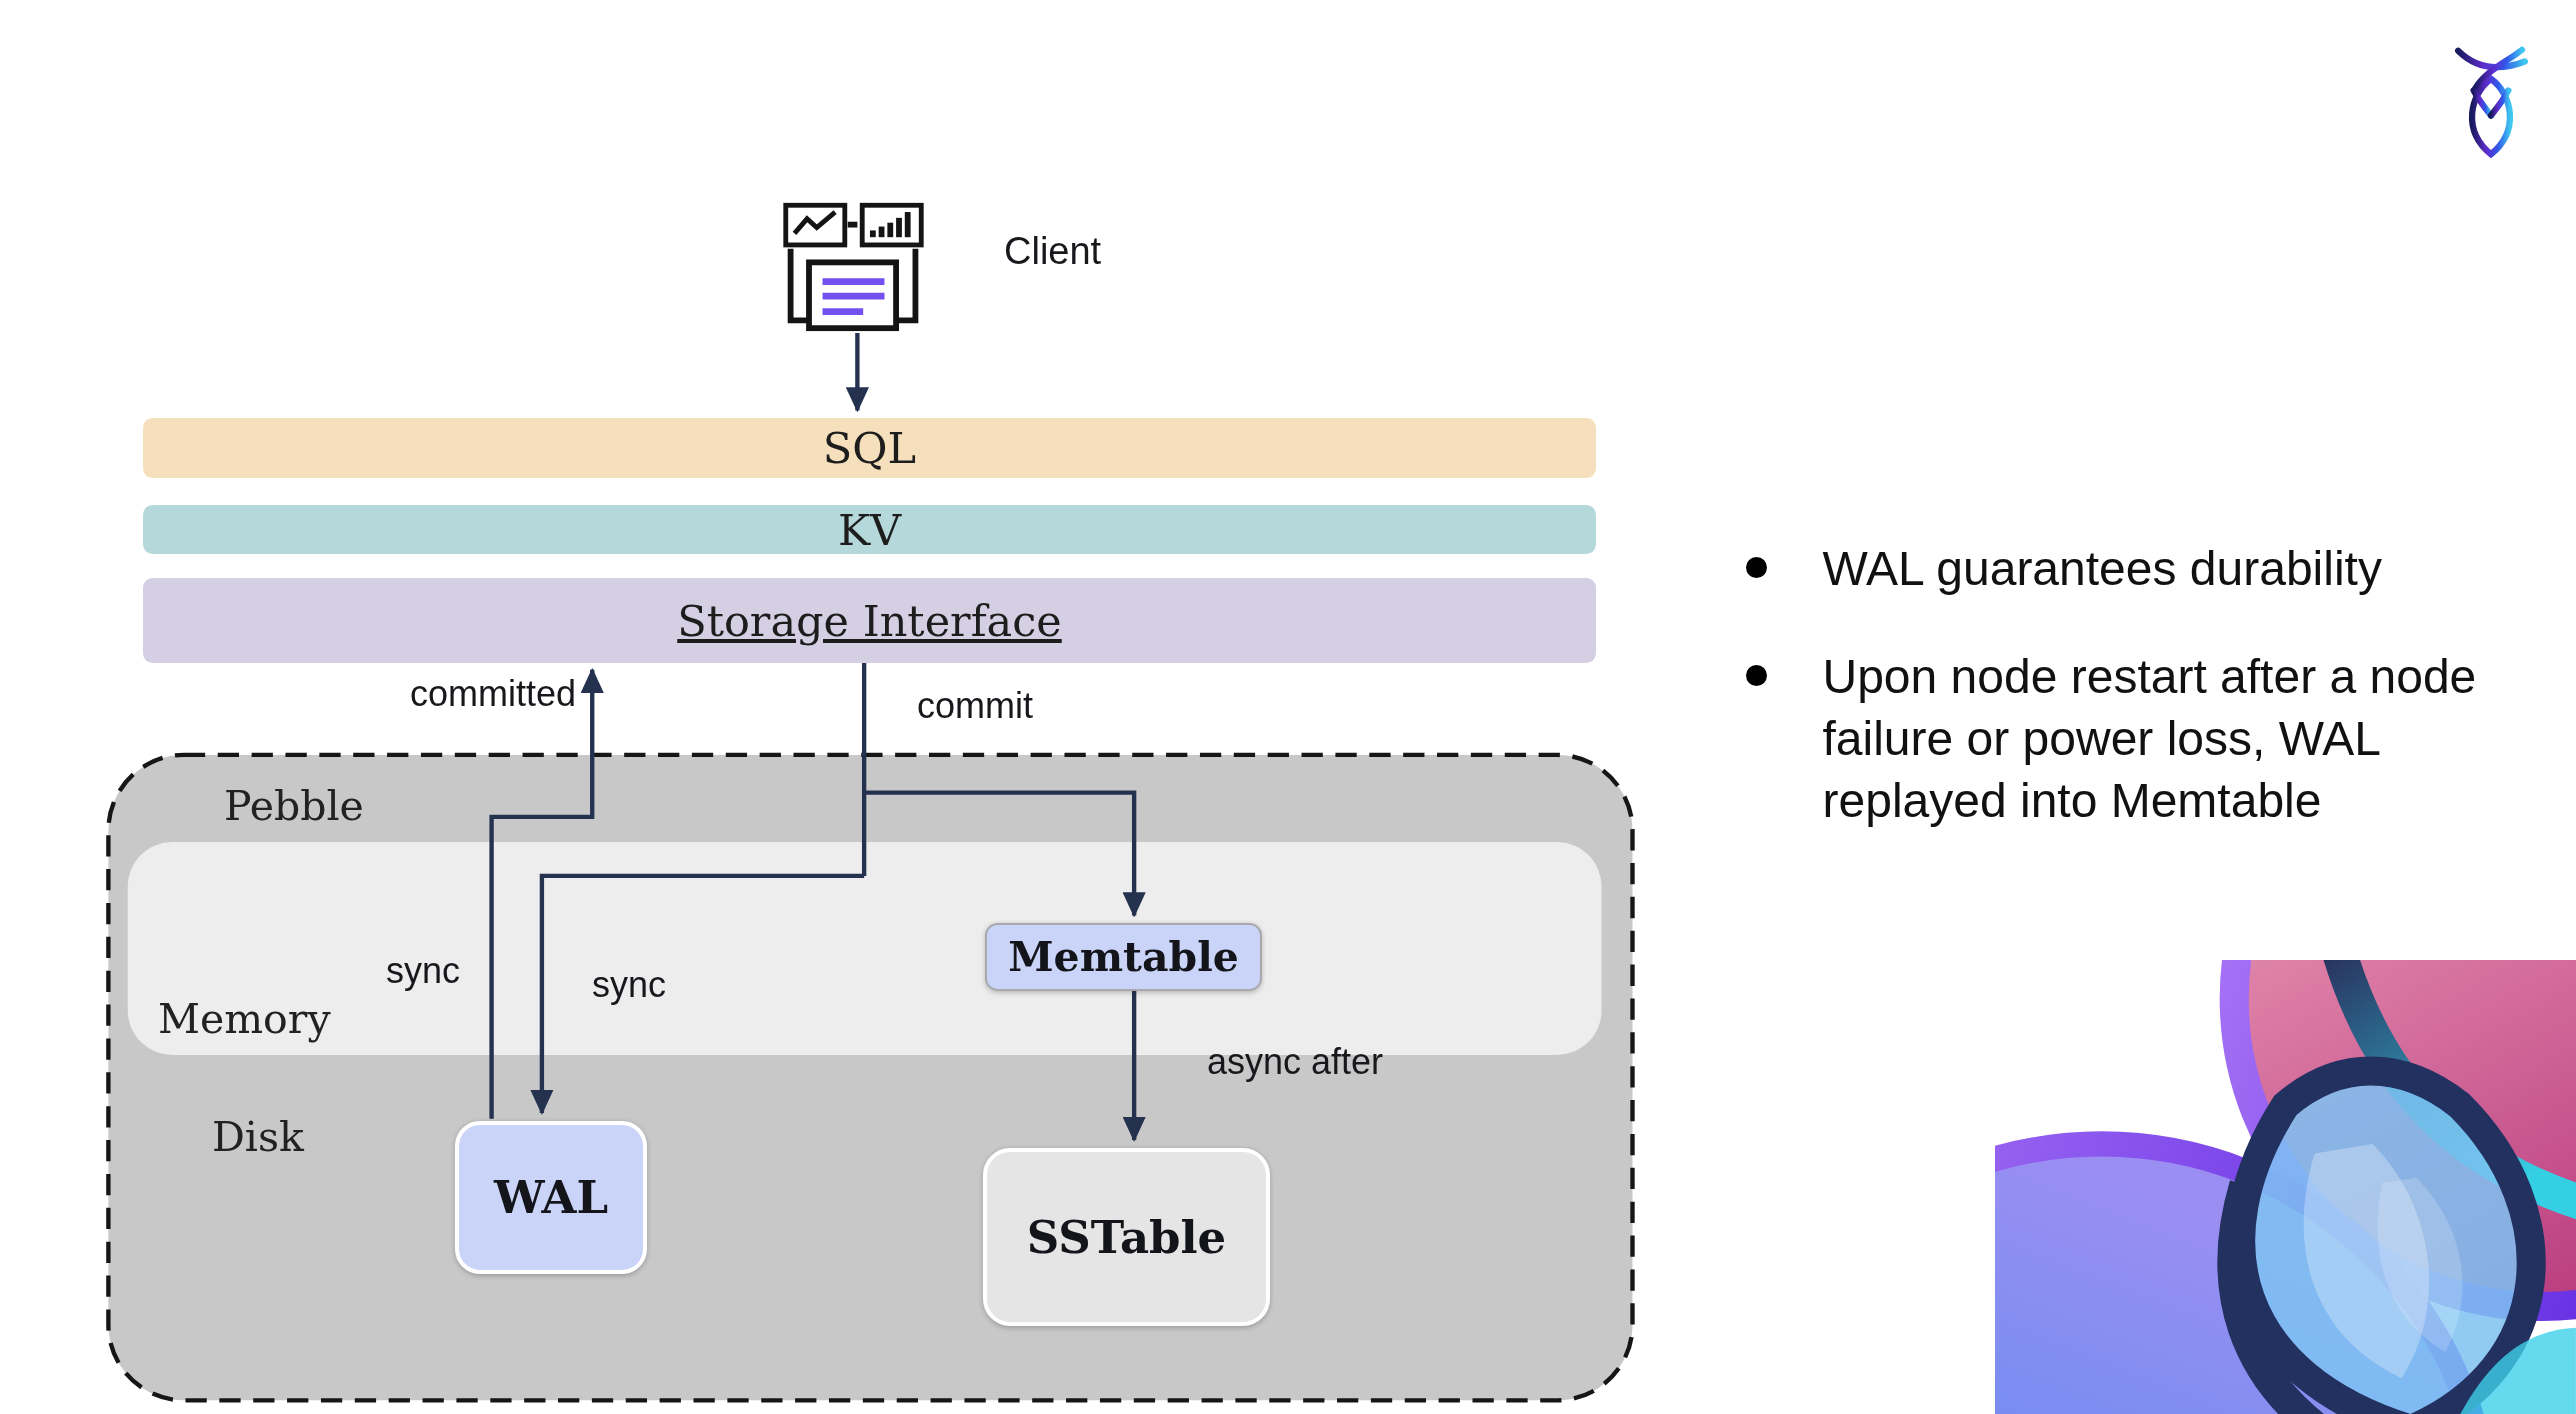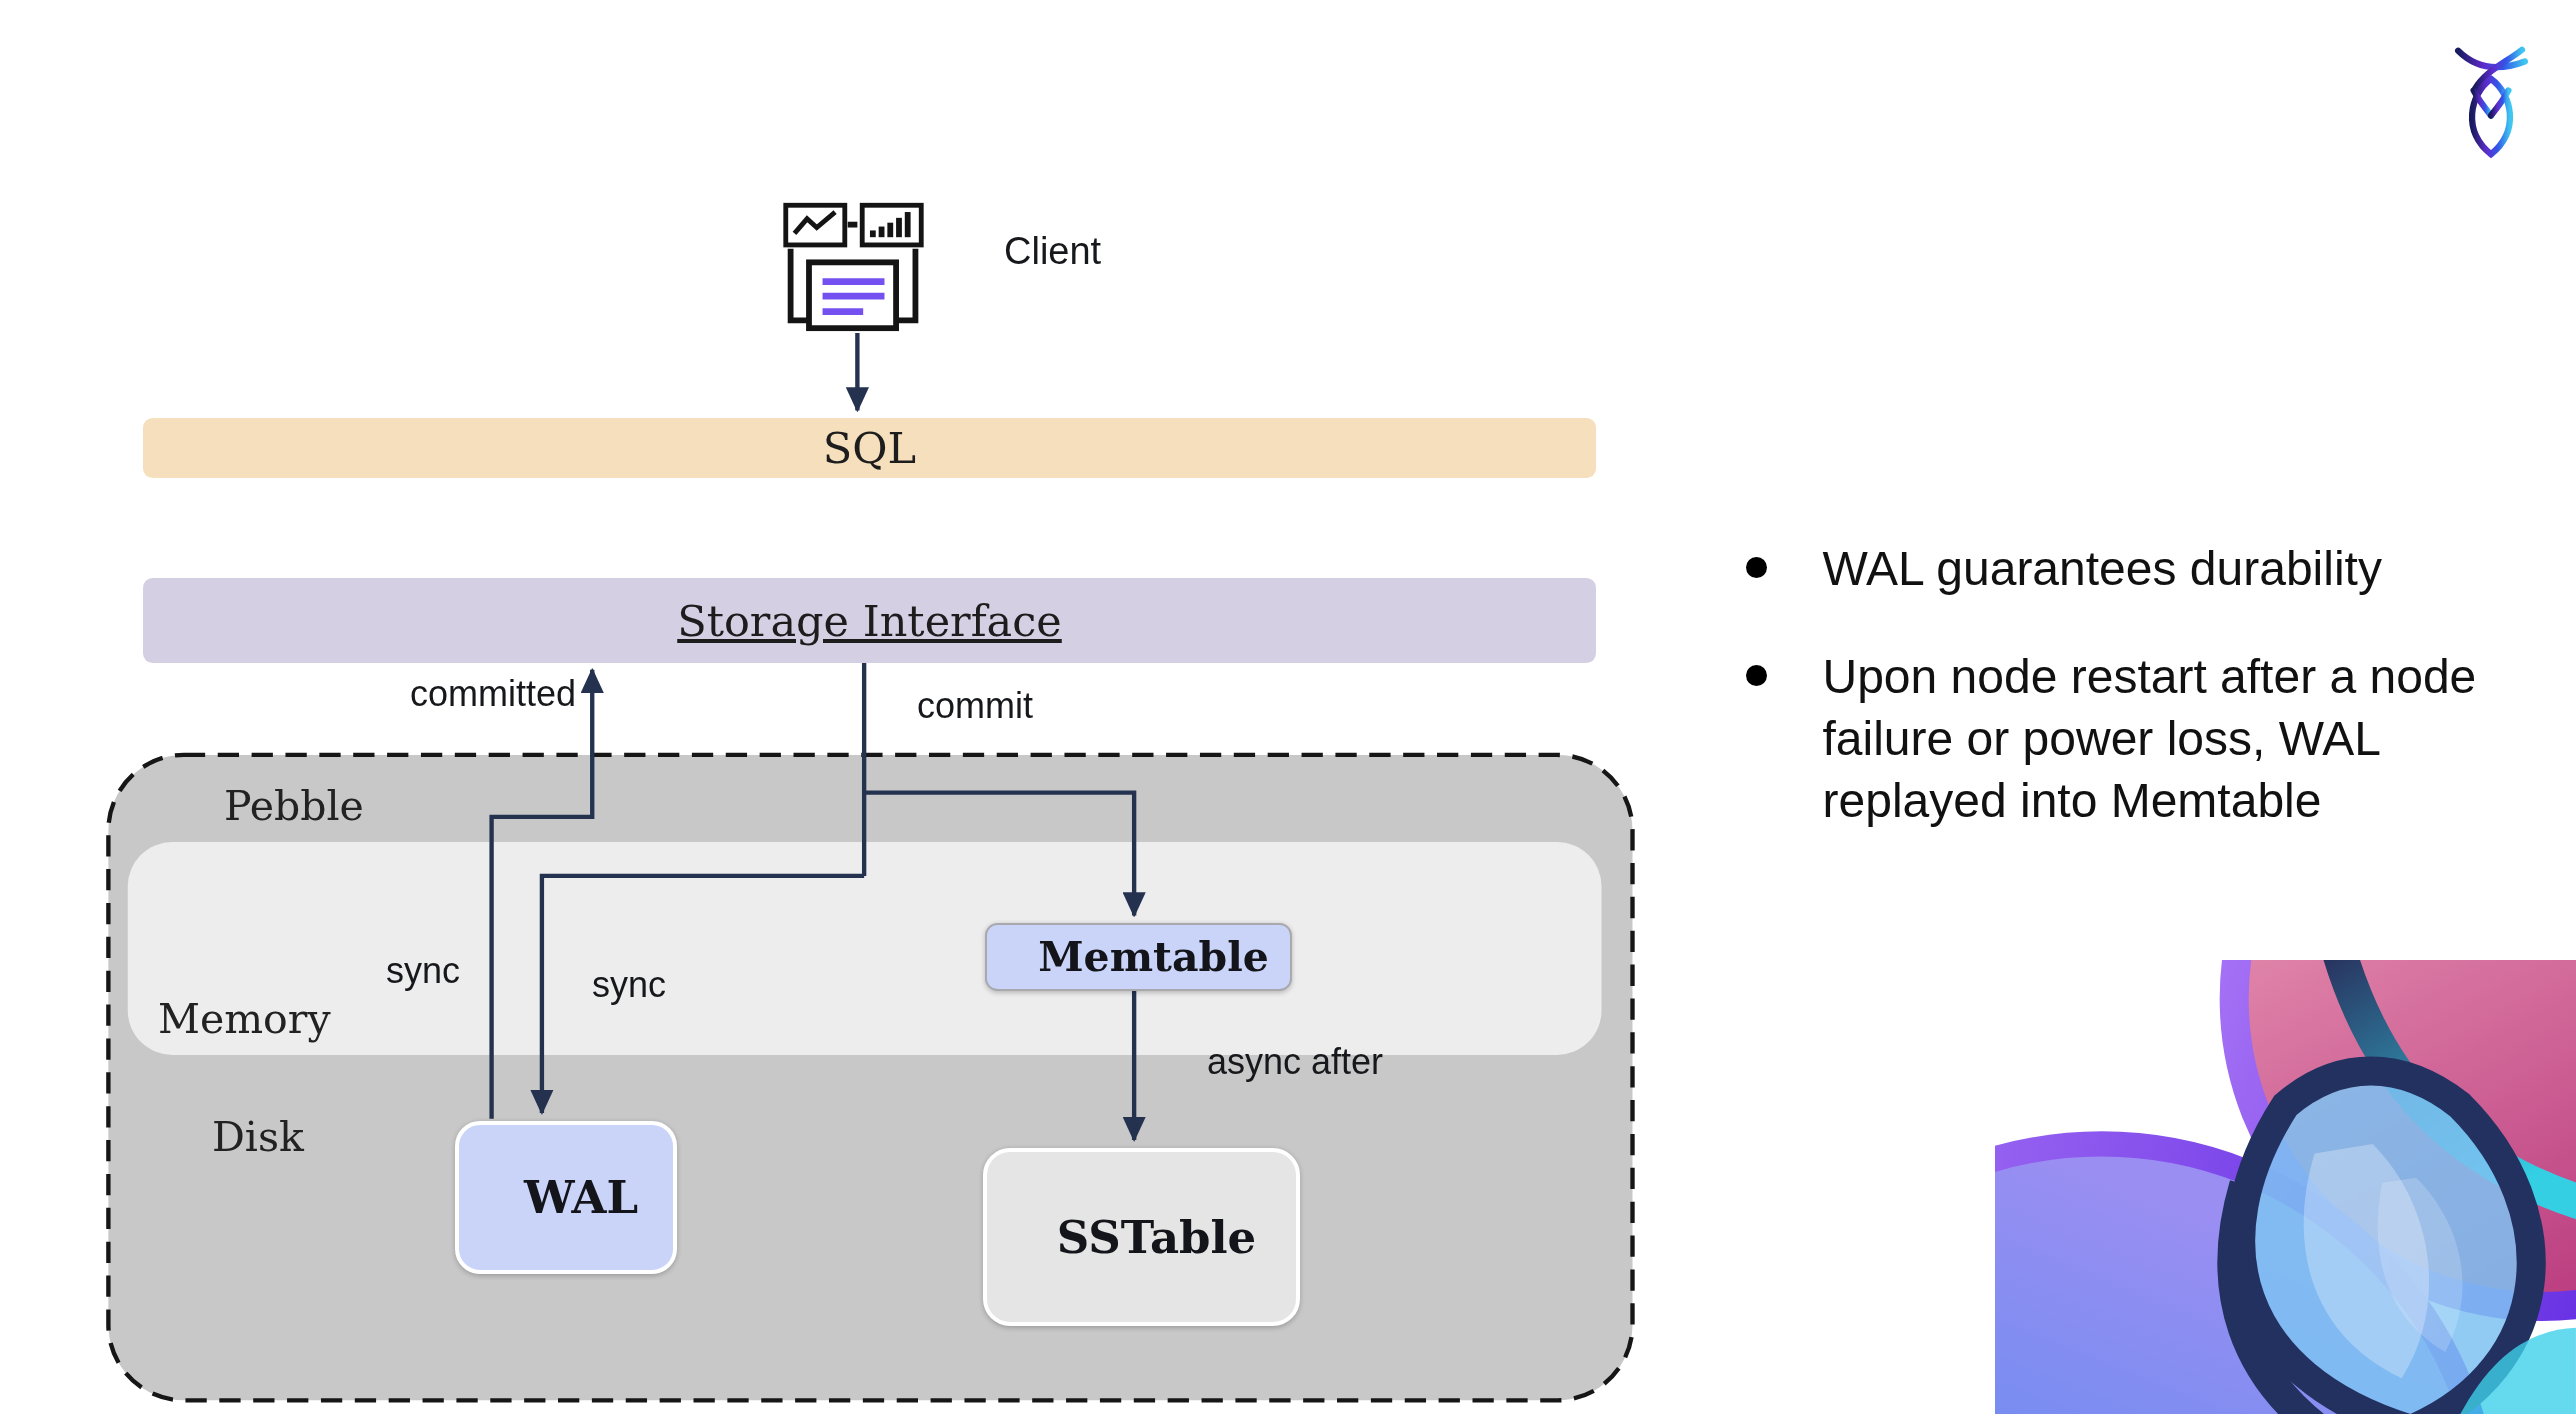--- a/index.html
+++ b/index.html
@@ -45,21 +45,20 @@
     font-family:"DejaVu Serif","Liberation Serif",serif;
     font-size:41px;color:#222;z-index:4;white-space:nowrap;
   }
   
   .node-box{
     display:flex;align-items:center;justify-content:center;
     font-family:"DejaVu Serif","Liberation Serif",serif;
     font-weight:bold;color:#14151a;
     z-index:4;
     box-shadow:0 1.9px 4.8px rgba(0,0,0,0.22);
-    padding-left:30px;
   }
   .box-wal{
     left:455px;top:1121px;width:184px;height:145px;
     border:4.8px solid #ffffff;border-radius:25px;font-size:45px;
   }
   .box-memtable{
     left:985px;top:923px;width:273px;height:64px;
     border:2.9px solid #a9a9ad;border-radius:12.6px;font-size:41px;
   }
   .box-sstable{
@@ -134,20 +133,23 @@
       <path d="M1172,1022 V1178" marker-end="url(#ah)"></path>
     </g>
   </svg>
 
 
   <div class="abs dlabel-sans" style="left:1004px;top:230px;font-size:38px;">Client</div>
 
   <div class="abs layer-bar bar-sql" style="background: rgb(245, 223, 188);">
     <span>SQL</span>
   </div>
+  <div class="abs layer-bar bar-kv" style="background: rgb(181, 217, 219);">
+    <span>KV</span>
+  </div>
   <div class="abs layer-bar bar-storage" style="background: rgb(213, 207, 227);">
     <span>Storage Interface</span>
   </div>
 
   <div class="abs dlabel-sans" style="left:410px;top:673px;">committed</div>
   <div class="abs dlabel-sans" style="left:917px;top:685px;">commit</div>
   <div class="abs dlabel-sans" style="left:386px;top:950px;">sync</div>
   <div class="abs dlabel-sans" style="left:592px;top:964px;">sync</div>
   <div class="abs dlabel-sans" style="left:1207px;top:1041px;">async after</div>
 

